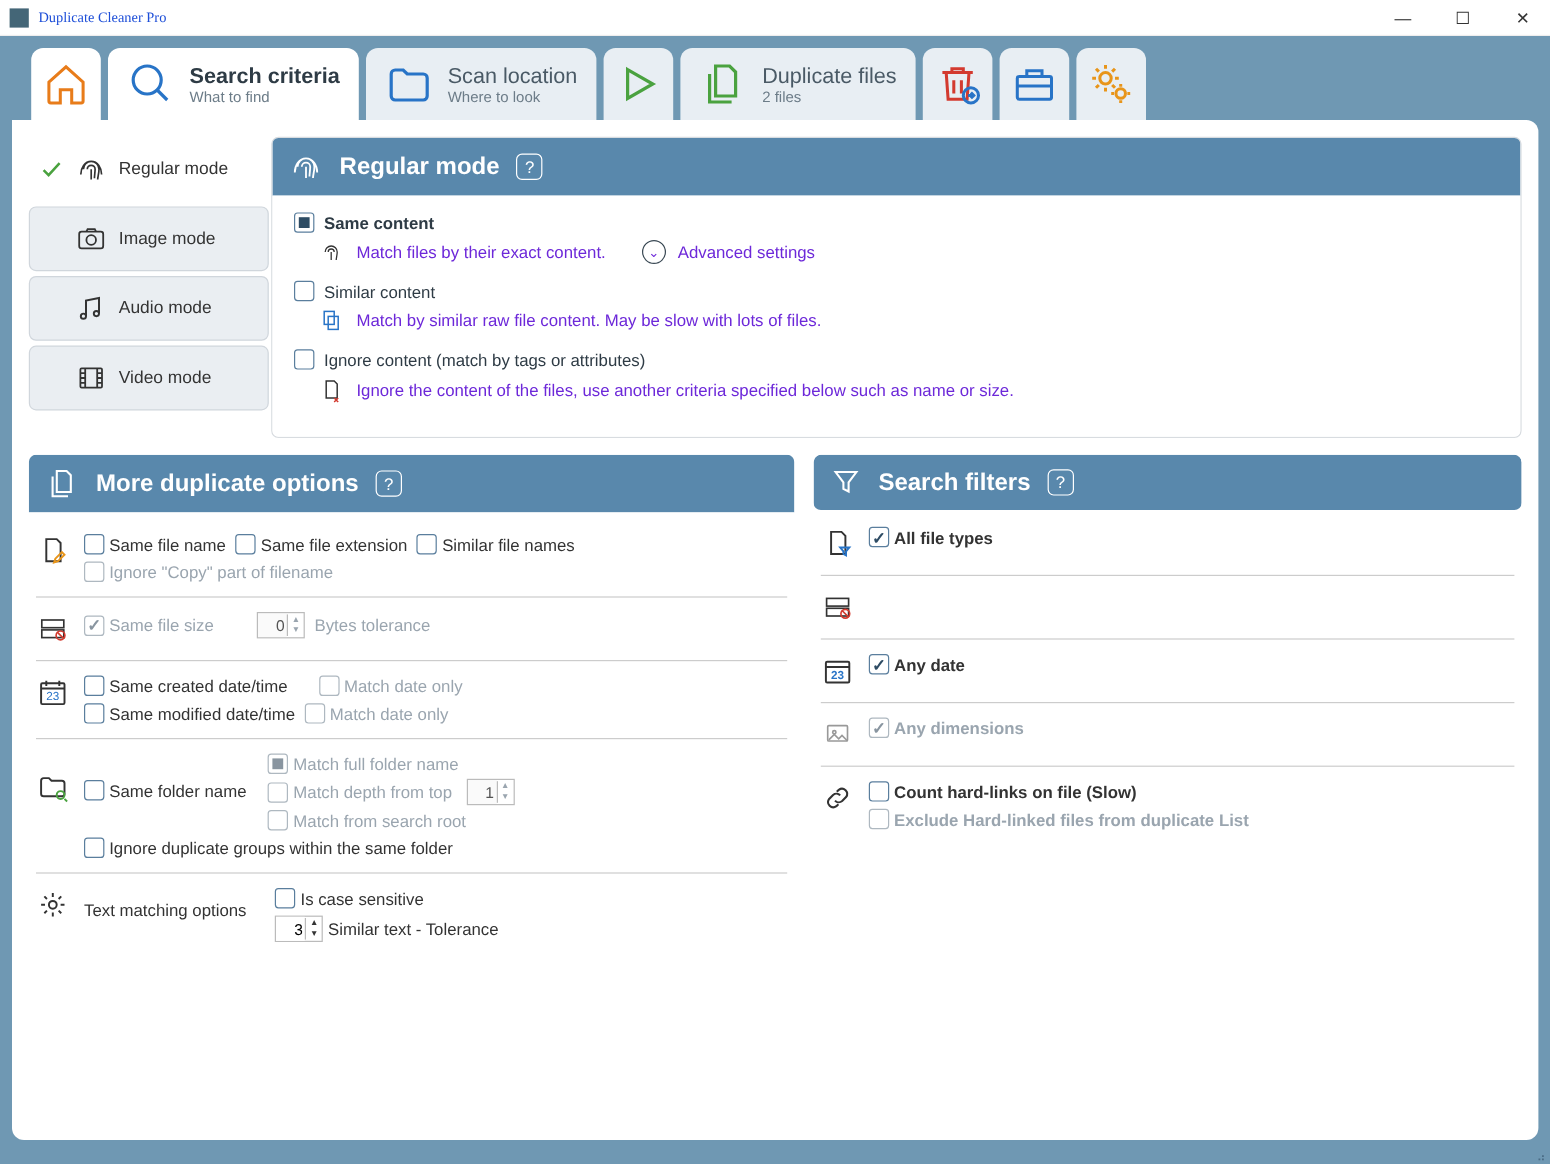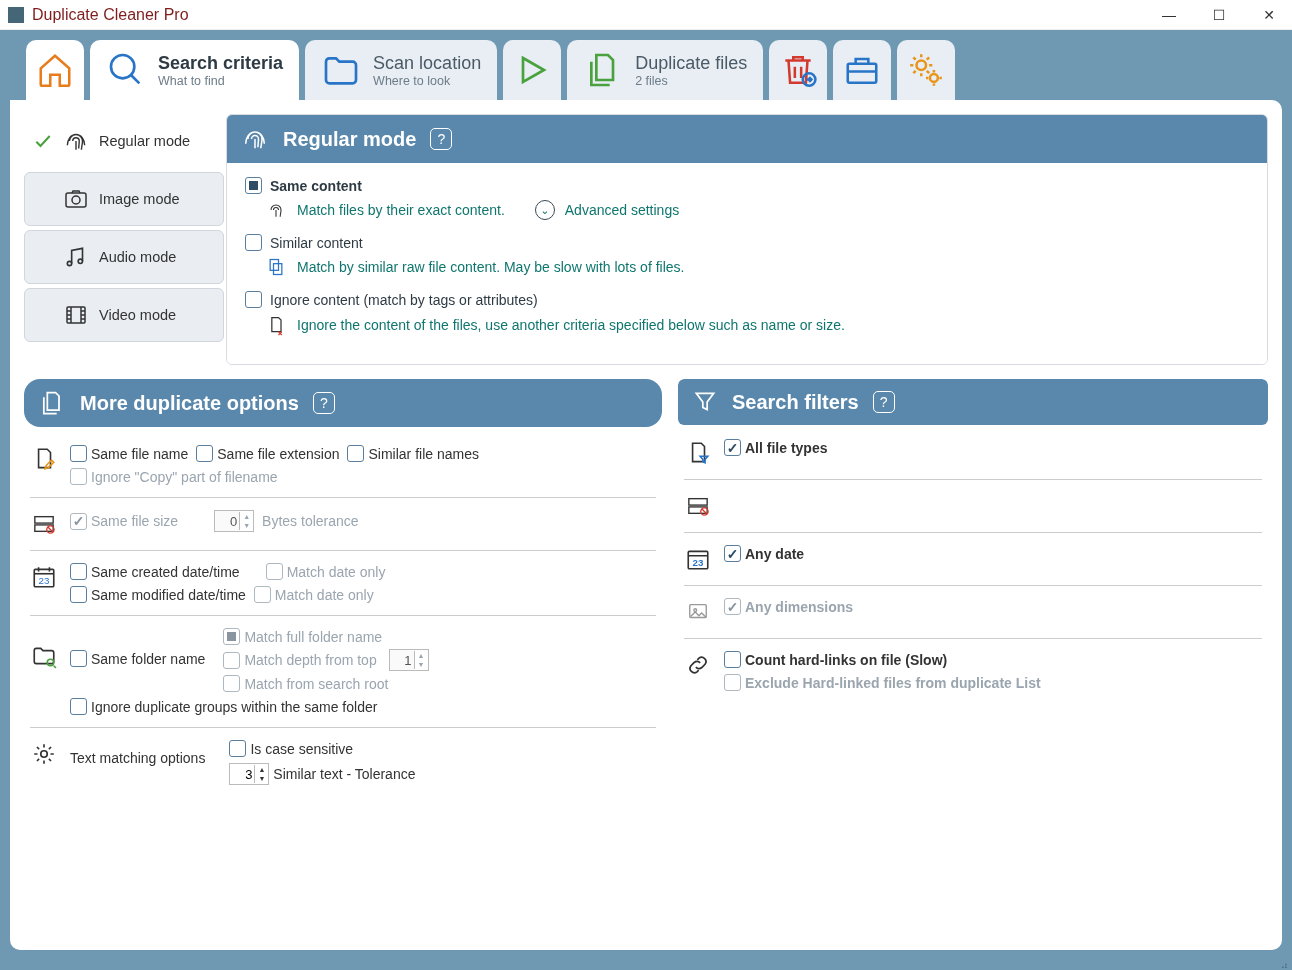--- a/index.html
+++ b/index.html
@@ -1,19 +1,19 @@
 <!DOCTYPE html>
 <html><head>
 <meta charset="utf-8">
 <style>
 * { box-sizing: border-box; margin: 0; padding: 0; }
 body { font-family: "Segoe UI", Arial, sans-serif; font-size: 14px; color: #333; background: #fff; overflow: hidden; }
 .titlebar { height: 30px; display: flex; align-items: center; padding: 0 8px; background: #fff; border-bottom: 1px solid #eee; }
 .titlebar .app-icon { width: 16px; height: 16px; background: #467; margin-right: 8px; }
-.titlebar .title { color: #7f1d1d; font-size: 16px; flex: 1; }
+.titlebar .title { color: #1d4ed8; font-size: 12px; flex: 1; font-family: Liberation Serif, serif; }
 .titlebar .win-controls { display: flex; gap: 20px; }
 .titlebar .win-btn { width: 30px; text-align: center; color: #333; font-size: 14px; cursor: pointer; }
 
 .app-frame { background: #6f98b3; padding: 10px; height: 940px; position: relative; }
 
 .tabs { display: flex; gap: 6px; margin-bottom: 0; padding-left: 16px; }
 .tab { background: #e8eef3; border-radius: 10px 10px 0 0; padding: 8px 16px; display: flex; align-items: center; gap: 12px; cursor: pointer; min-height: 60px; }
 .tab.single { min-width: 58px; justify-content: center; padding: 8px; }
 .tab.active { background: #fff; }
 .tab .tab-icon { width: 40px; height: 40px; display: flex; align-items: center; justify-content: center; }
@@ -33,21 +33,21 @@
 
 .panel { border: 1px solid #d8dce0; border-radius: 6px; overflow: hidden;}
 .panel-header { background: #5988ac; color: #fff; padding: 10px 14px; display: flex; align-items: center; gap: 14px; font-size: 20px; }
 .panel-header .help { width: 22px; height: 22px; border: 1.5px solid #fff; border-radius: 5px; display:flex; align-items:center; justify-content:center; font-size: 14px;}
 .panel-body { padding: 14px 18px; background: #fff; }
 
 .regular-panel { flex: 1; margin-left: 2px;}
 
 .opt-row { margin-bottom: 14px; }
 .opt-head { display: flex; align-items: center; gap: 8px; font-weight: 600; color: #2e3b45;}
-.opt-sub { display: flex; align-items: center; gap: 10px; margin-top: 6px; margin-left: 20px; color: #0f766e;}
+.opt-sub { display: flex; align-items: center; gap: 10px; margin-top: 6px; margin-left: 20px; color: #6d28d9;}
 .opt-sub .sub-icon { width: 22px; display: inline-flex; justify-content:center;}
 
 .cbox { width: 17px; height: 17px; border: 1.5px solid #5a7e9d; border-radius: 3px; display: inline-flex; align-items:center; justify-content:center; background:#fff; position:relative;}
 .cbox.square-fill::after { content:""; width: 9px; height: 9px; background:#2e4c64;}
 .cbox.checked::after { content:"✓"; color:#2e4c64; font-size: 14px; font-weight: bold; line-height:1;}
 .cbox.disabled { border-color: #aeb8c0; }
 .cbox.disabled.checked::after { color:#8995a0;}
 .cbox.disabled.square-fill::after { background:#8995a0;}
 
 .chev-circle { width: 20px; height: 20px; border: 1.5px solid #3a4954; border-radius: 50%; display:inline-flex; align-items:center; justify-content:center; font-size:11px;}
@@ -282,21 +282,21 @@
             </div>
           </div>
         </div>
       </div>
     </div>
 
     <div class="bottom-row">
 
       <div class="col-left">
         <div class="panel" style="border:none;">
-          <div class="panel-header" style="border-radius:16px;align-items:center;">
+          <div class="panel-header" style="border-radius:0;align-items:center;">
             <span>
                 <svg width="28" height="28" viewBox="0 0 24 24" fill="none" stroke="#fff" stroke-width="1.5">
                   <path d="M8 3h7l3 3v12H8z"></path>
                   <path d="M5 7v14h11"></path>
                 </svg>
               </span>
             <span style="font-weight:600;">More duplicate options</span>
             <span class="help">?</span>
           </div>
           <div class="panel-body" style="padding:10px 6px;">

